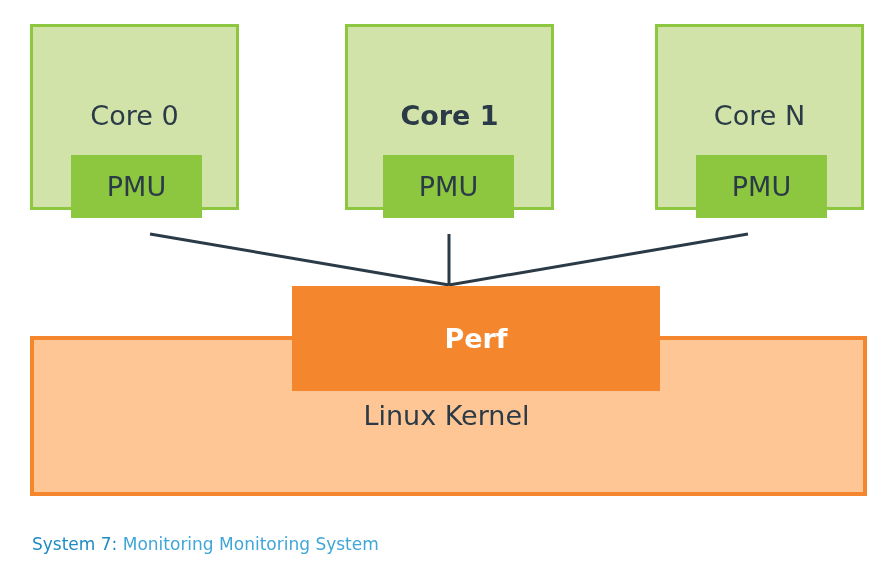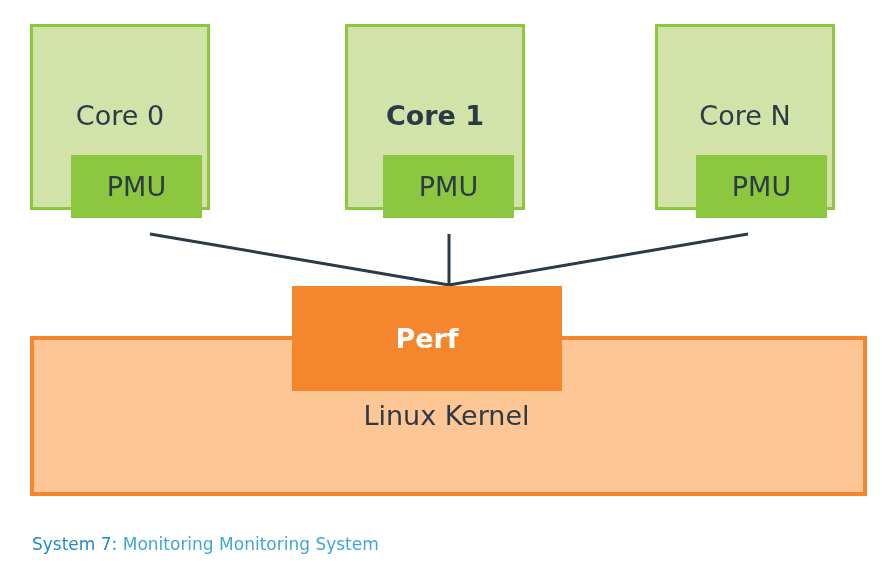--- a/index.html
+++ b/index.html
@@ -10,21 +10,21 @@
     body {
       width: 893px;
       height: 567px;
       position: relative;
       overflow: hidden;
       font-family: "DejaVu Sans", "Liberation Sans", sans-serif;
     }
     .core {
       position: absolute;
       top: 24px;
-      width: 180px;
+      width: 209px;
       height: 186px;
       box-sizing: border-box;
       background: #D1E3A8;
       border: 3px solid #8DC63F;
     }
     .core-label {
       position: absolute;
       left: 0;
       right: 0;
       top: 72px;
@@ -77,21 +77,21 @@
       right: 4px;
       top: 60px;
       text-align: center;
       font-size: 27px;
       color: #2B3A47;
     }
     .perf {
       position: absolute;
       left: 292px;
       top: 286px;
-      width: 270px;
+      width: 368px;
       height: 105px;
       background: #F4862E;
       display: flex;
       align-items: center;
       justify-content: center;
       font-size: 27px;
       font-weight: bold;
       color: #ffffff;
     }
     .caption {

